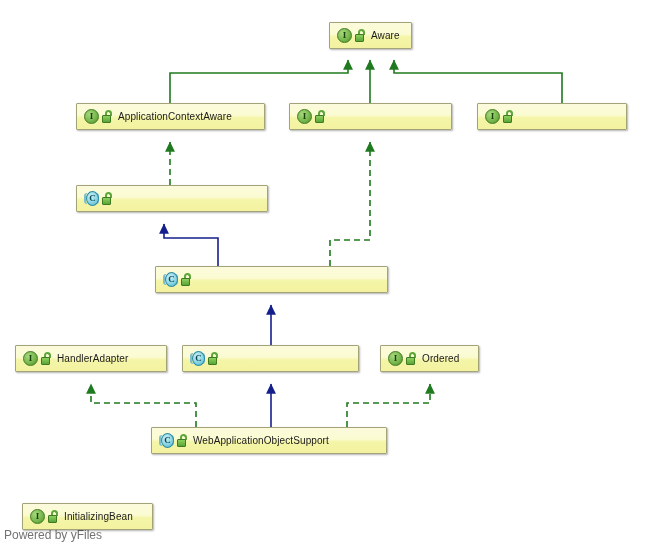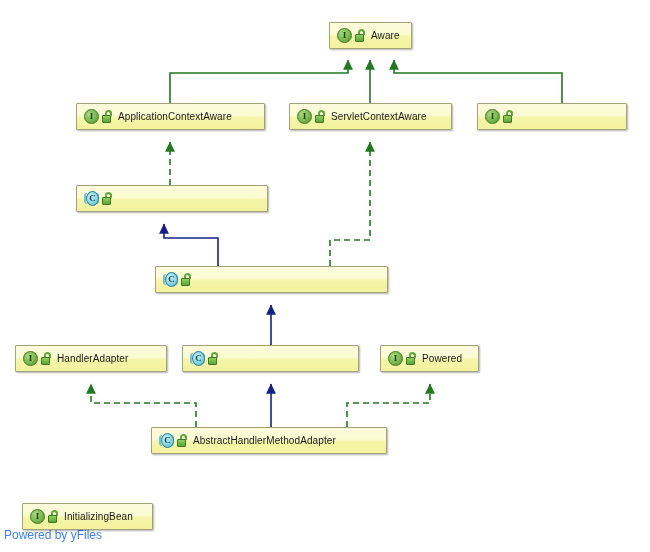--- a/index.html
+++ b/index.html
@@ -147,21 +147,21 @@
     font-family: "Liberation Sans", sans-serif;
     font-size: 10px;
     color: #1a1a1a;
     line-height: 1;
     letter-spacing: 0.1px;
   }
   .watermark {
     position: absolute;
     font-family: "Liberation Sans", sans-serif;
     font-size: 12px;
-    color: #3b82f6;
+    color: #737373;
     z-index: 1;
     white-space: nowrap;
   }
 </style>
 </head>
 <body>
 
 <div id="diagram">
 
   <svg id="edge-layer" width="650" height="552" viewBox="0 0 650 552" xmlns="http://www.w3.org/2000/svg">
@@ -217,21 +217,20 @@
       <span class="node-label">ApplicationContextAware</span>
     </div>
     <div class="node" style="left: 289px; top: 103px; width: 163px;">
       <span class="node-icon">
         <span class="icon-interface">I</span>
       </span>
       <span class="icon-lock">
         <span class="shackle"></span>
         <span class="body"></span>
       </span>
-      <span class="node-label">ServletContextAware</span>
     </div>
     <div class="node" style="left: 477px; top: 103px; width: 150px;">
       <span class="node-icon">
         <span class="icon-interface">I</span>
       </span>
       <span class="icon-lock">
         <span class="shackle"></span>
         <span class="body"></span>
       </span>
     </div>
@@ -279,33 +278,33 @@
       </span>
     </div>
     <div class="node" style="left: 380px; top: 345px; width: 99px;">
       <span class="node-icon">
         <span class="icon-interface">I</span>
       </span>
       <span class="icon-lock">
         <span class="shackle"></span>
         <span class="body"></span>
       </span>
-      <span class="node-label">Powered</span>
+      <span class="node-label">Ordered</span>
     </div>
     <div class="node" style="left: 151px; top: 427px; width: 236px;">
       <span class="node-icon icon-class">
         <span class="bracket-l"></span>
         <span class="bracket-r"></span>
         <span class="disc">C</span>
       </span>
       <span class="icon-lock">
         <span class="shackle"></span>
         <span class="body"></span>
       </span>
-      <span class="node-label">AbstractHandlerMethodAdapter</span>
+      <span class="node-label">WebApplicationObjectSupport</span>
     </div>
     <div class="node" style="left: 22px; top: 503px; width: 131px;">
       <span class="node-icon">
         <span class="icon-interface">I</span>
       </span>
       <span class="icon-lock">
         <span class="shackle"></span>
         <span class="body"></span>
       </span>
       <span class="node-label">InitializingBean</span>

